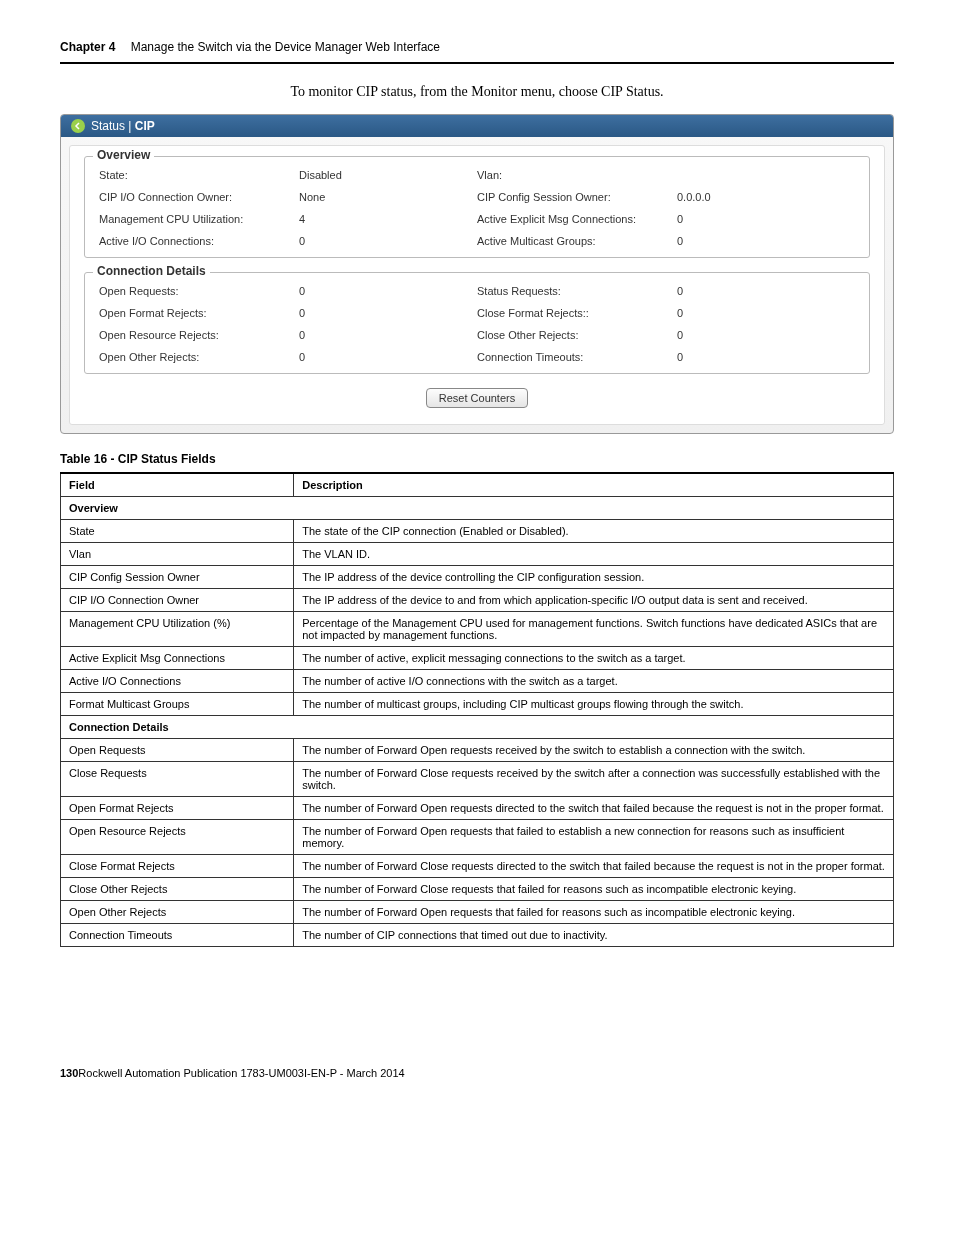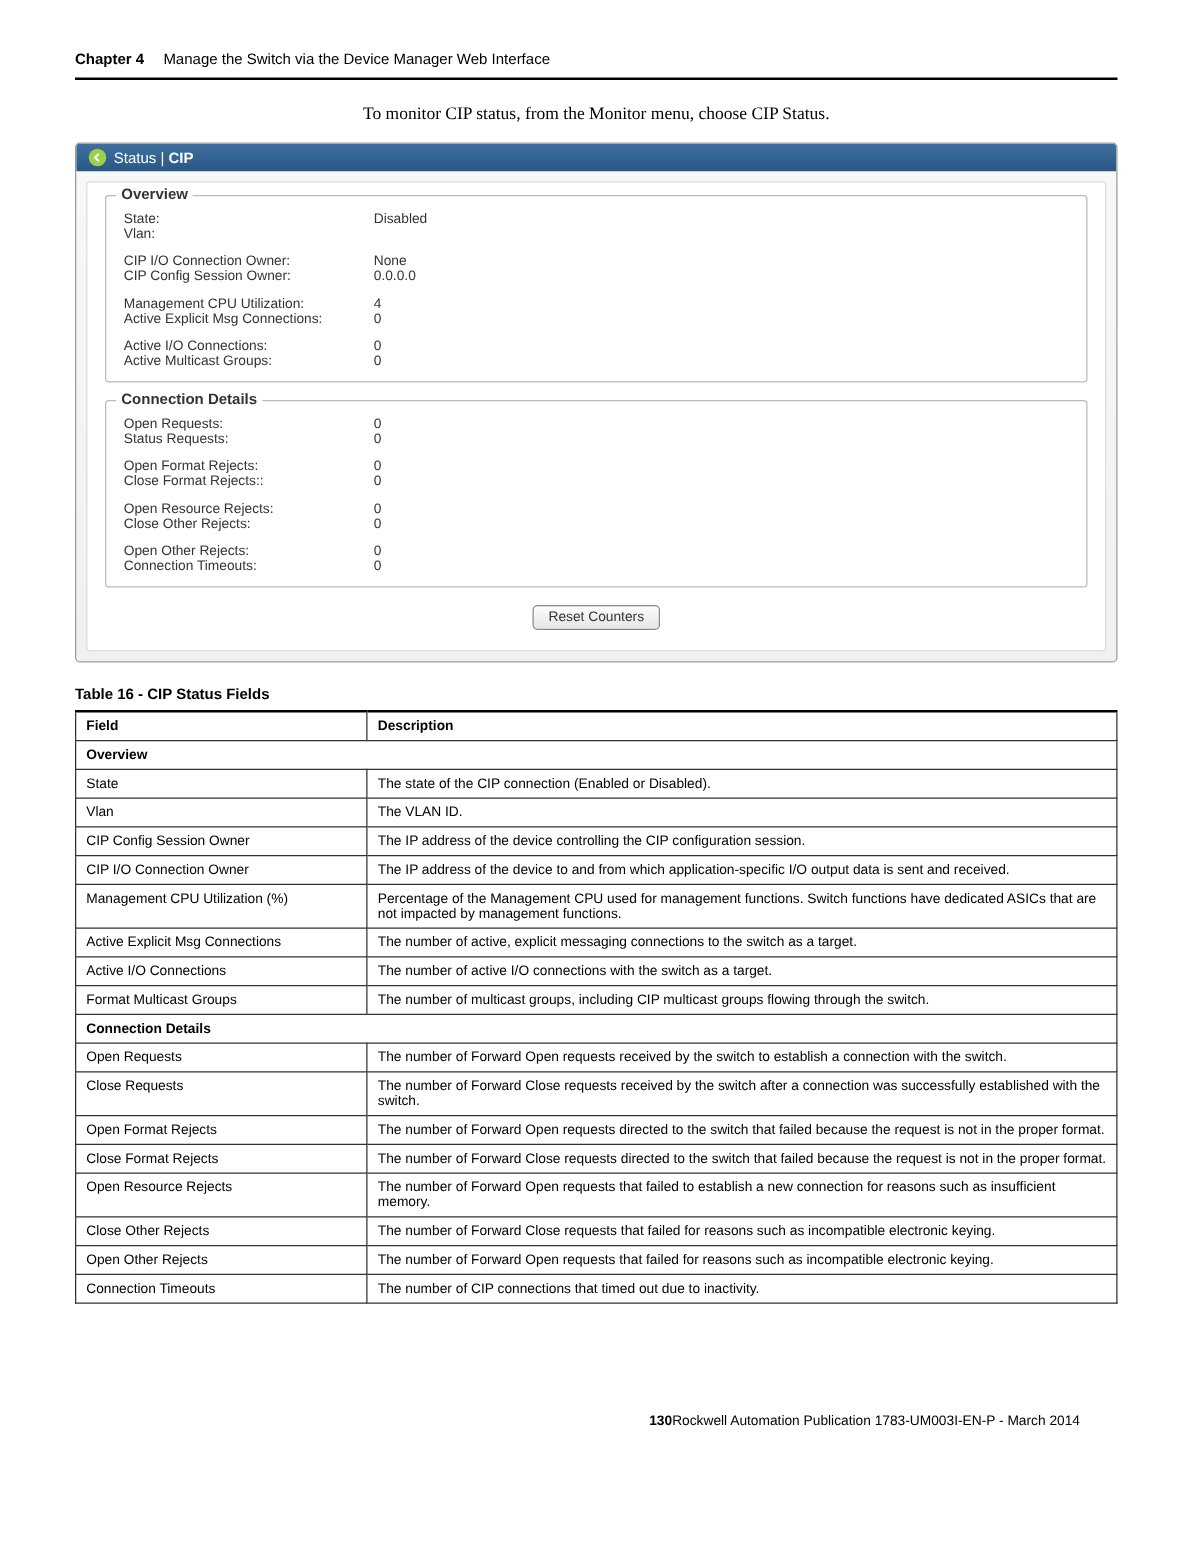--- a/index.html
+++ b/index.html
@@ -77,21 +77,20 @@
     padding: 0 4px;
     font-weight: bold;
     font-size: 12px;
     color: #333;
   }
   .frow {
     display: flex;
     margin-bottom: 10px;
     font-size: 11px;
     color: #333;
-    flex-direction: column;
   }
   .frow .fcol {
     display: flex;
     width: 50%;
   }
   .frow .flabel {
     width: 200px;
   }
   .frow .fvalue {
     color: #333;
@@ -130,23 +129,23 @@
     font-weight: bold;
     border-top: 2px solid #000;
   }
   .section-row td {
     text-align: center;
     font-weight: bold;
     background: #fff;
   }
   .footer {
     display: flex;
-    justify-content: flex-end;
+    justify-content: flex-start;
     font-size: 11px;
-    margin-top: 88px;
+    margin-top: 120px;
   }
   .footer .pagenum {
     font-weight: bold;
   }
 </style>
 </head>
 <body>
 
 <div class="header-line">
   <span class="chapter-label">Chapter 4</span>
@@ -316,26 +315,26 @@
       </tr>
       <tr>
         <td>Close Requests</td>
         <td>The number of Forward Close requests received by the switch after a connection was successfully established with the switch.</td>
       </tr>
       <tr>
         <td>Open Format Rejects</td>
         <td>The number of Forward Open requests directed to the switch that failed because the request is not in the proper format.</td>
       </tr>
       <tr>
+        <td>Open Resource Rejects</td>
+        <td>The number of Forward Open requests that failed to establish a new connection for reasons such as insufficient memory.</td>
+      </tr>
+      <tr>
         <td>Close Format Rejects</td>
         <td>The number of Forward Close requests directed to the switch that failed because the request is not in the proper format.</td>
-      </tr>
-      <tr>
-        <td>Open Resource Rejects</td>
-        <td>The number of Forward Open requests that failed to establish a new connection for reasons such as insufficient memory.</td>
       </tr>
       <tr>
         <td>Close Other Rejects</td>
         <td>The number of Forward Close requests that failed for reasons such as incompatible electronic keying.</td>
       </tr>
       <tr>
         <td>Open Other Rejects</td>
         <td>The number of Forward Open requests that failed for reasons such as incompatible electronic keying.</td>
       </tr>
       <tr>

